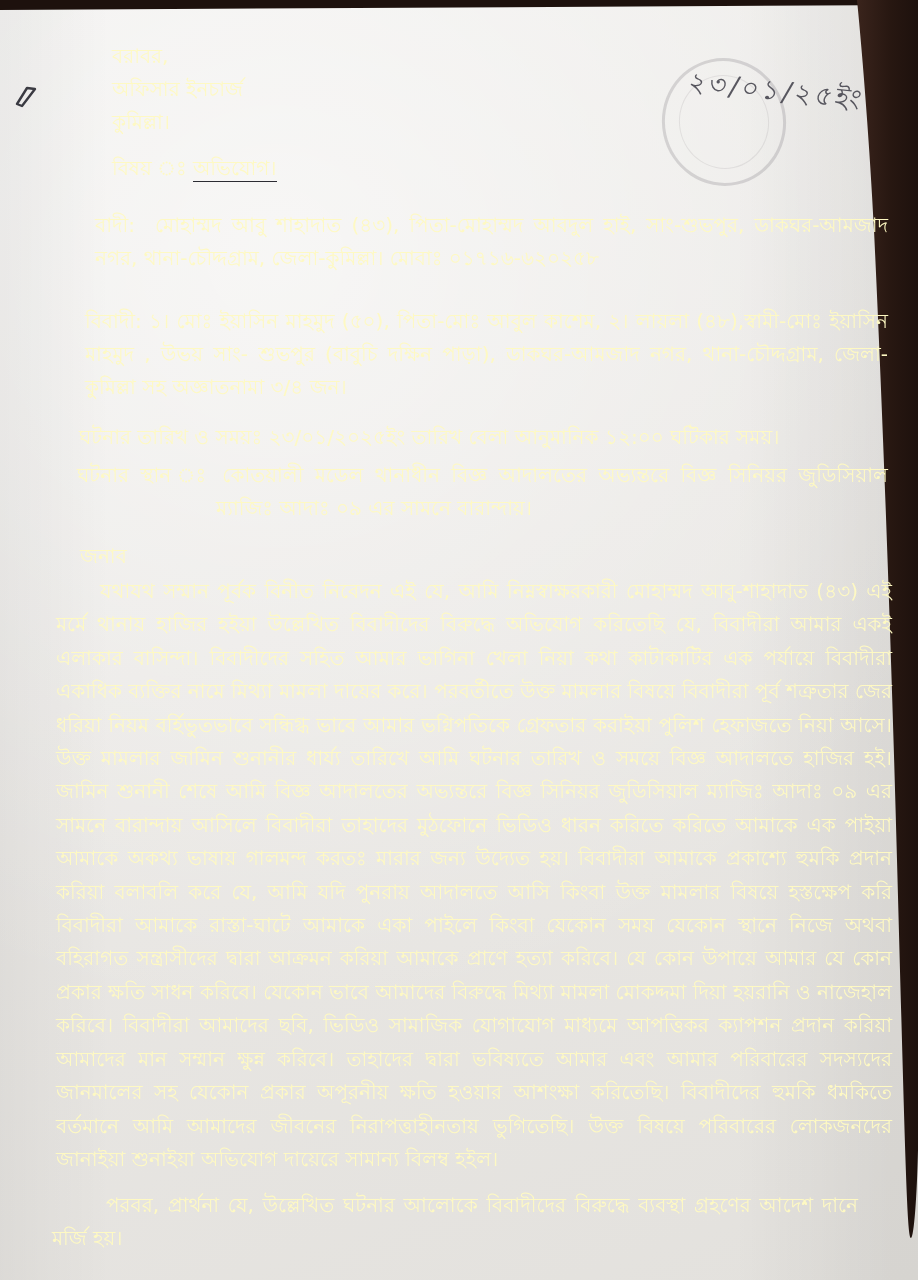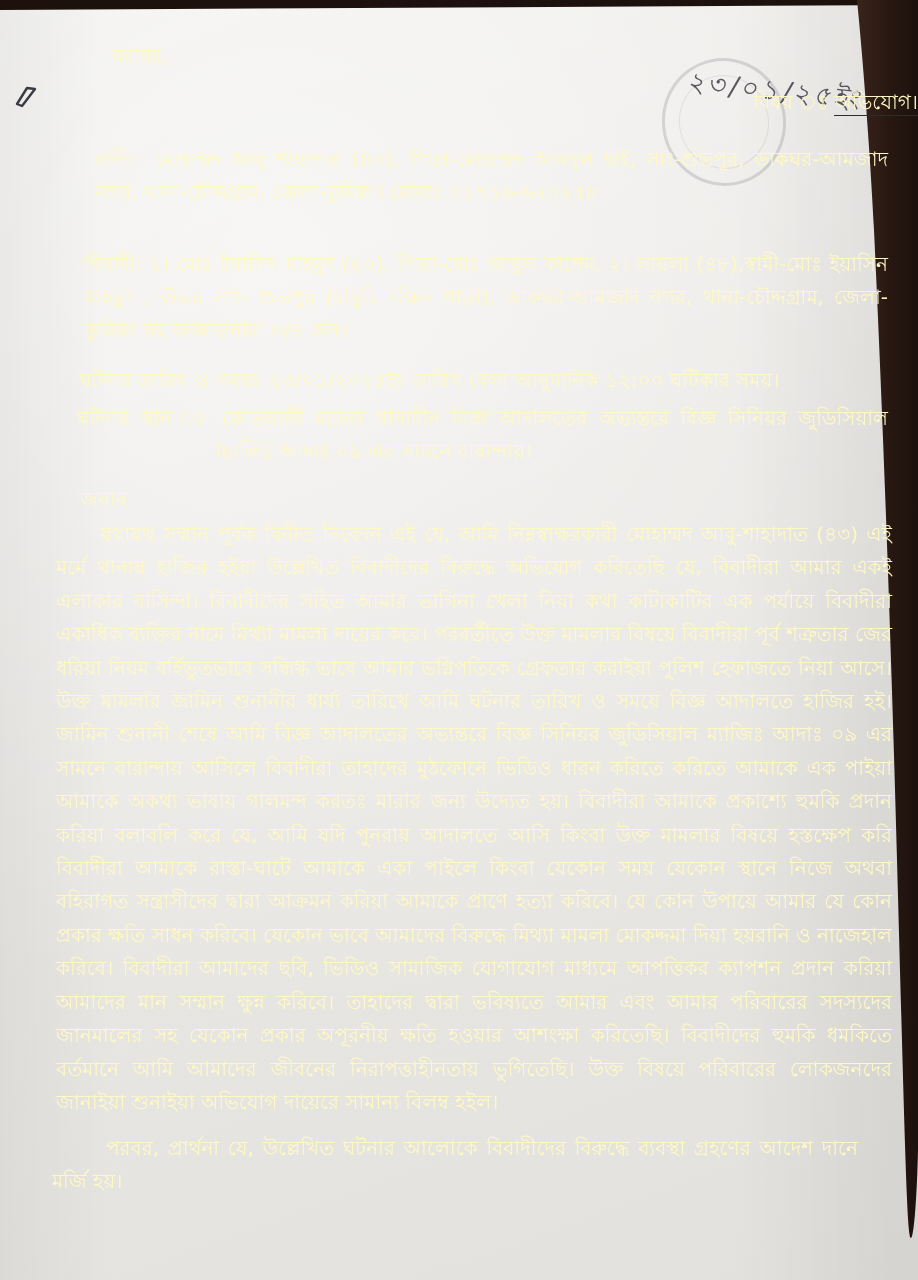--- a/index.html
+++ b/index.html
@@ -43,26 +43,26 @@
     opacity:.85;white-space:nowrap;
   }
   
   .corner-mark{position:absolute;left:12px;top:80px;}
   
   .content{
     position:absolute;left:0;top:40px;right:0;
     color:#fef9c3;font-size:20px;line-height:33px;
   }
   .addr{margin-left:112px;}
-  .subject{margin-left:112px;margin-top:13px;text-align:right;}
+  .subject{margin-left:112px;margin-top:13px;}
   .subject .uline{border-bottom:1.6px solid #2c2c33;padding-bottom:1px;}
   p{margin:0;}
   .para{text-align:justify;margin-right:30px;}
   .plaintiff{margin-left:95px;margin-top:24px;}
-  .defendant{margin-left:85px;margin-top:39px;}
+  .defendant{margin-left:85px;margin-top:30px;}
   .incident-datetime{margin-left:79px;margin-top:17px;}
   .incident-place{margin-left:77px;margin-top:5px;padding-left:139px;text-indent:-139px;}
   .salutation{margin-left:80px;margin-top:15px;}
   .body-para{margin-left:56px;margin-right:26px;margin-top:2px;text-indent:44px;line-height:33.4px;}
   .closing-para{margin-left:52px;margin-right:60px;margin-top:13px;text-indent:54px;}
 </style>
 </head>
 <body>
 
 <div class="photo">
@@ -90,20 +90,22 @@
   <div class="hand-date">২৩/০১/২৫ইং</div>
 
   <svg class="corner-mark" width="34" height="34" viewBox="0 0 34 34">
     <polygon points="5,24 15,8 23,9 10,26" fill="none" stroke="#3a3a42" stroke-width="2.4" stroke-linejoin="round"></polygon>
   </svg>
 
   <div class="content">
 
     <div class="addr">
       <div>বরাবর,</div>
+      <div>অফিসার ইনচার্জ</div>
+      <div>কুমিল্লা।</div>
     </div>
 
     <div class="subject">
       <span>বিষয় ঃ</span>
       <span class="uline">অভিযোগ।</span>
     </div>
 
     <p class="para plaintiff">
       <span>বাদী:</span> <span>মোহাম্মদ আবু শাহাদাত (৪৩), পিতা-মোহাম্মদ আবদুল হাই, সাং-শুভপুর, ডাকঘর-আমজাদ নগর, থানা-চৌদ্দগ্রাম, জেলা-কুমিল্লা। মোবাঃ ০১৭১৬-৬২০২৫৮</span>
     </p>

